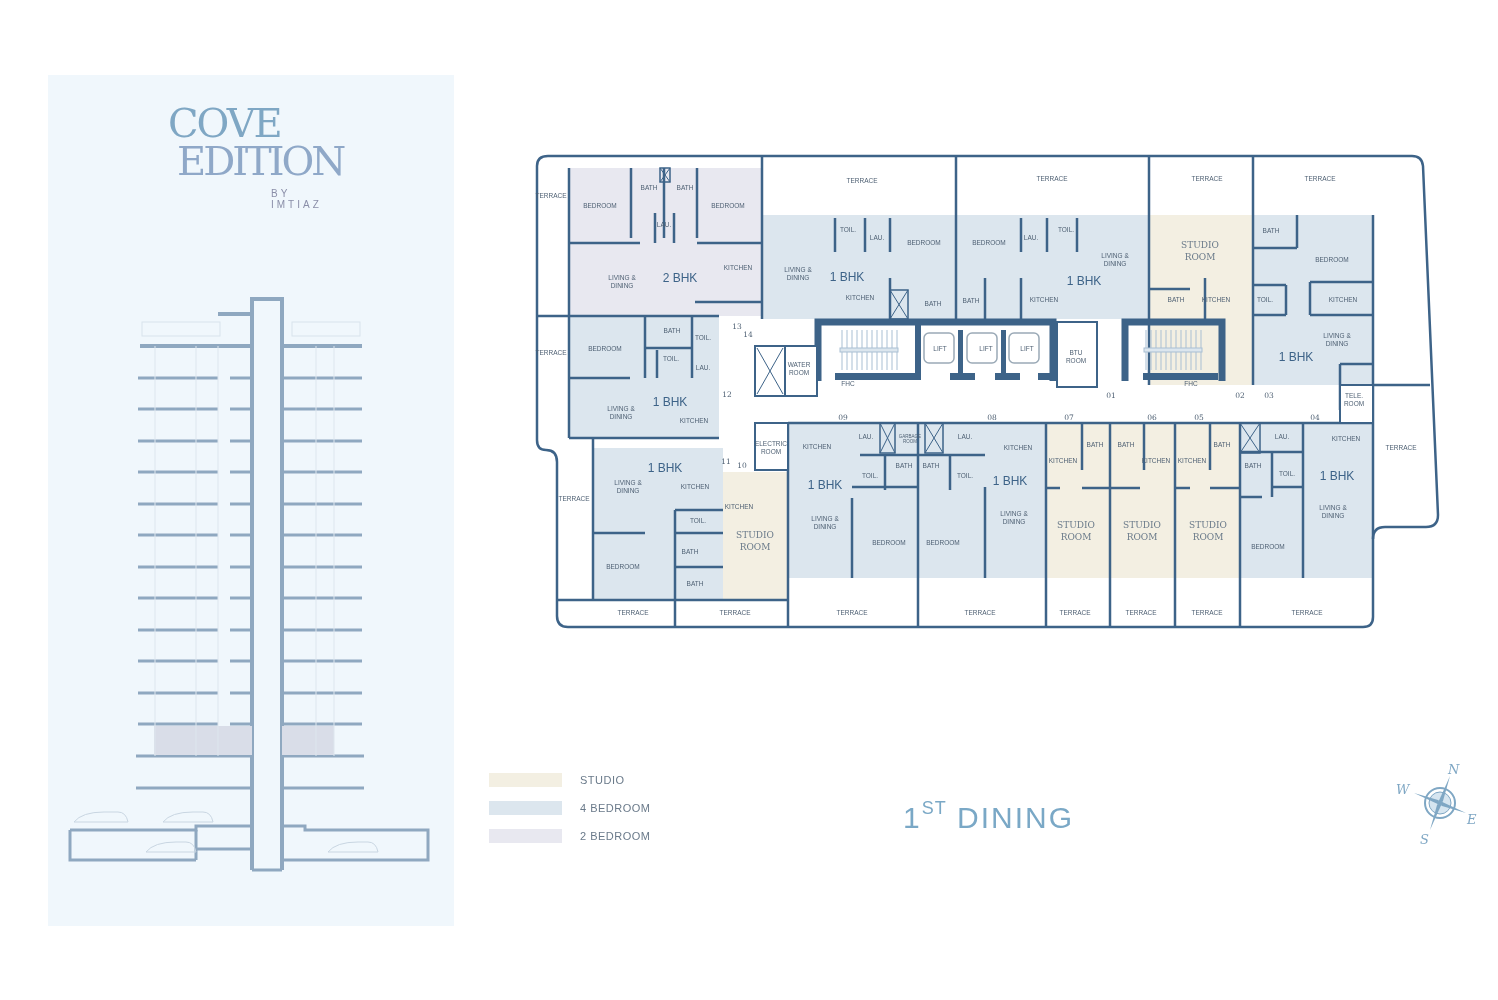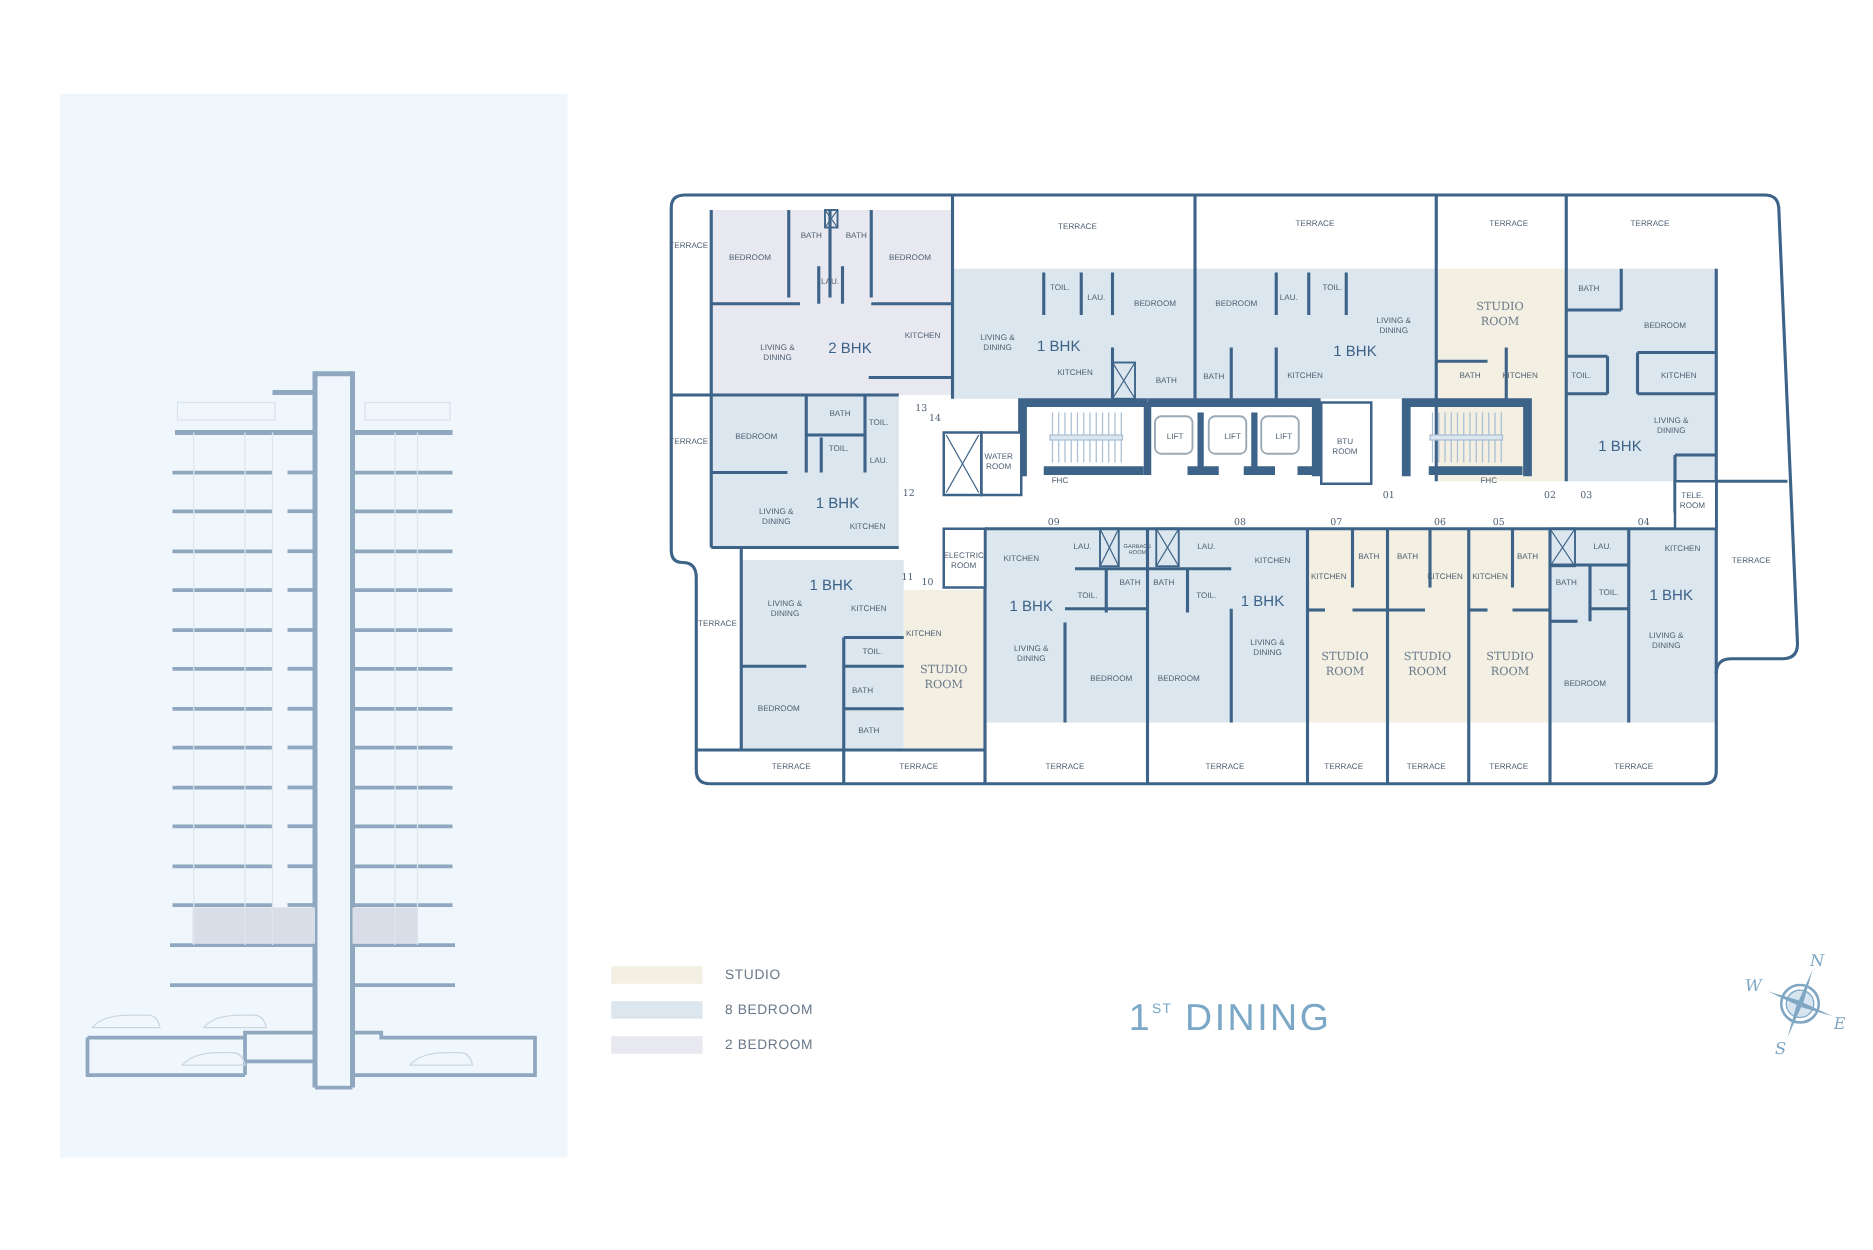--- a/index.html
+++ b/index.html
@@ -9,28 +9,33 @@
   .logo-line1 { position:absolute; left:5px; top:0; font-family:"DejaVu Serif", serif; font-size:40px; letter-spacing:-2px; color:#7fa7c4; font-weight:normal; }
   .logo-line2 { position:absolute; left:14px; top:38px; font-family:"DejaVu Serif", serif; font-size:40px; letter-spacing:-3px; color:#8fa8c8; }
   .logo-by { position:absolute; left:108px; top:88px; font-size:10px; letter-spacing:3px; color:#8a8ea8; }
   .section-svg { position:absolute; left:0; top:0; }
   .plan-svg { position:absolute; left:0; top:0; }
   .legend { position:absolute; left:489px; top:766px; }
   .legend-row { display:flex; align-items:center; height:28px; }
   .legend-swatch { width:73px; height:14px; margin-right:18px; }
   .legend-label { font-size:11px; color:#6a7a8a; letter-spacing:0.5px; }
   .floor-title { position:absolute; left:903px; top:798px; font-size:30px; color:#7aa8c6; letter-spacing:2px; font-family:"Liberation Sans", sans-serif; }
-  .floor-title sup { font-size:11px; vertical-align:14px; letter-spacing:1px; }
+  .floor-title sup { font-size:18px; vertical-align:14px; letter-spacing:1px; }
   .compass { position:absolute; left:1392px; top:760px; width:90px; height:90px; }
   .compass .dir { position:absolute; font-family:"DejaVu Serif", serif; font-style:italic; font-size:13px; color:#7fa7c4; }
 </style>
 </head>
 <body>
 
 <div class="side-panel">
+  <div class="logo">
+    <div class="logo-line1">COVE</div>
+    <div class="logo-line2">EDITION</div>
+    <div class="logo-by">BY IMTIAZ</div>
+  </div>
 
   <svg class="section-svg" width="406" height="851" viewBox="48 75 406 851">
     <g stroke="#8fa8c0" fill="none" stroke-width="4">
 
       <line x1="252" y1="297" x2="252" y2="870"></line>
       <line x1="282" y1="297" x2="282" y2="870"></line>
       <line x1="252" y1="299" x2="282" y2="299"></line>
       <line x1="218" y1="314" x2="252" y2="314"></line>
 
       <line x1="140" y1="346" x2="252" y2="346"></line>
@@ -463,21 +468,21 @@
   </g>
 </svg>
 
 <div class="legend">
   <div class="legend-row">
     <div class="legend-swatch" style="background:#f3efe2"></div>
     <span class="legend-label">STUDIO</span>
   </div>
   <div class="legend-row">
     <div class="legend-swatch" style="background:#dce6ee"></div>
-    <span class="legend-label">8 BEDROOM</span>
+    <span class="legend-label">4 BEDROOM</span>
   </div>
   <div class="legend-row">
     <div class="legend-swatch" style="background:#e8e8f0"></div>
     <span class="legend-label">2 BEDROOM</span>
   </div>
 </div>
 
 <div class="floor-title">
   <span>1</span><sup>ST</sup>
   <span>DINING</span>

